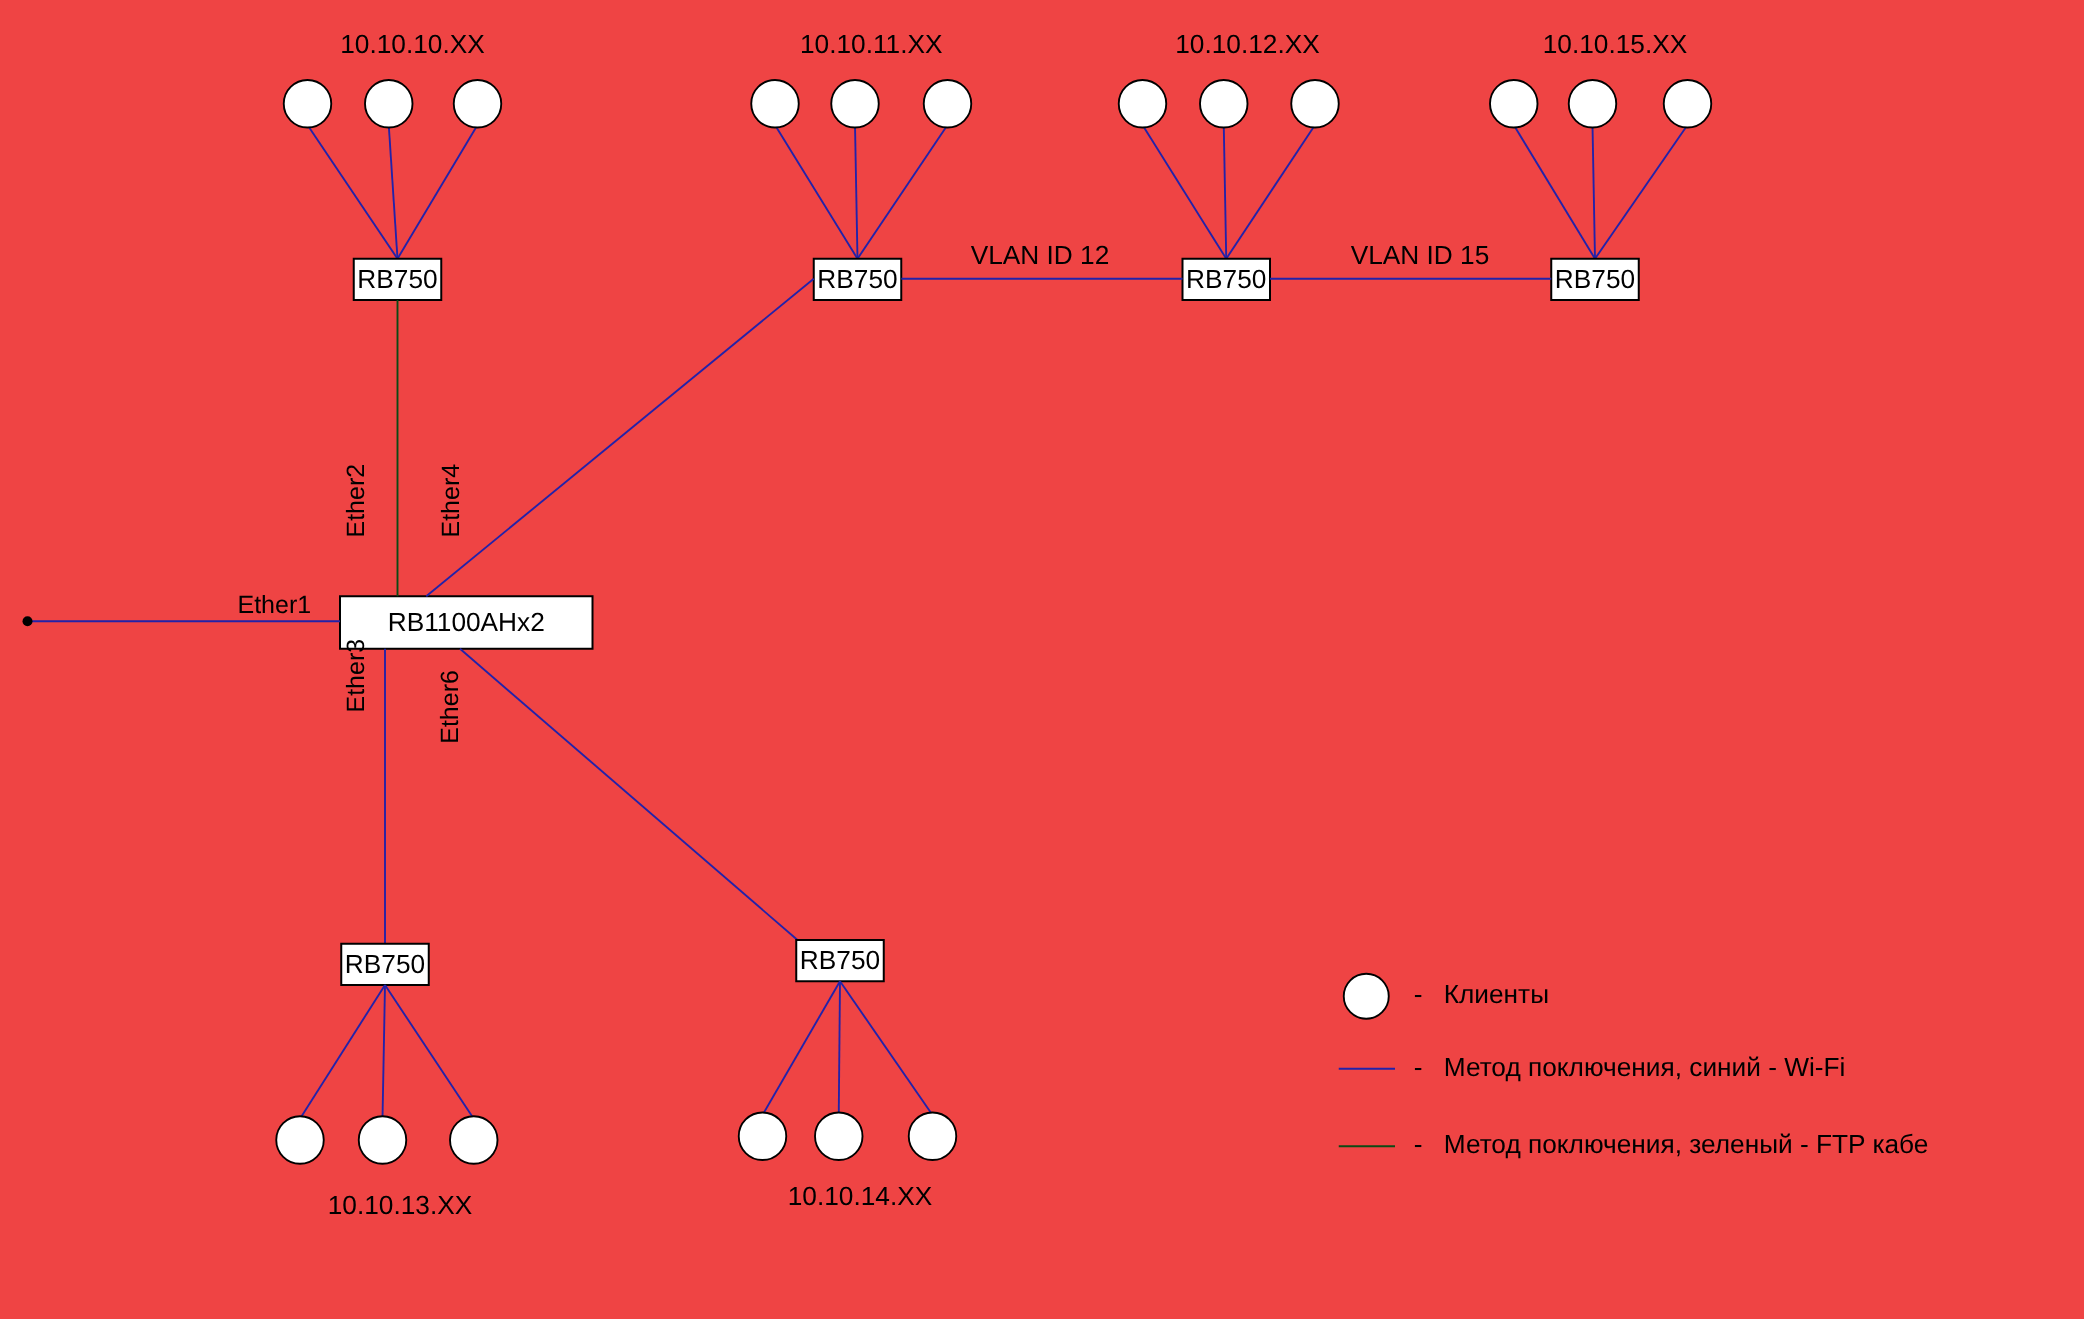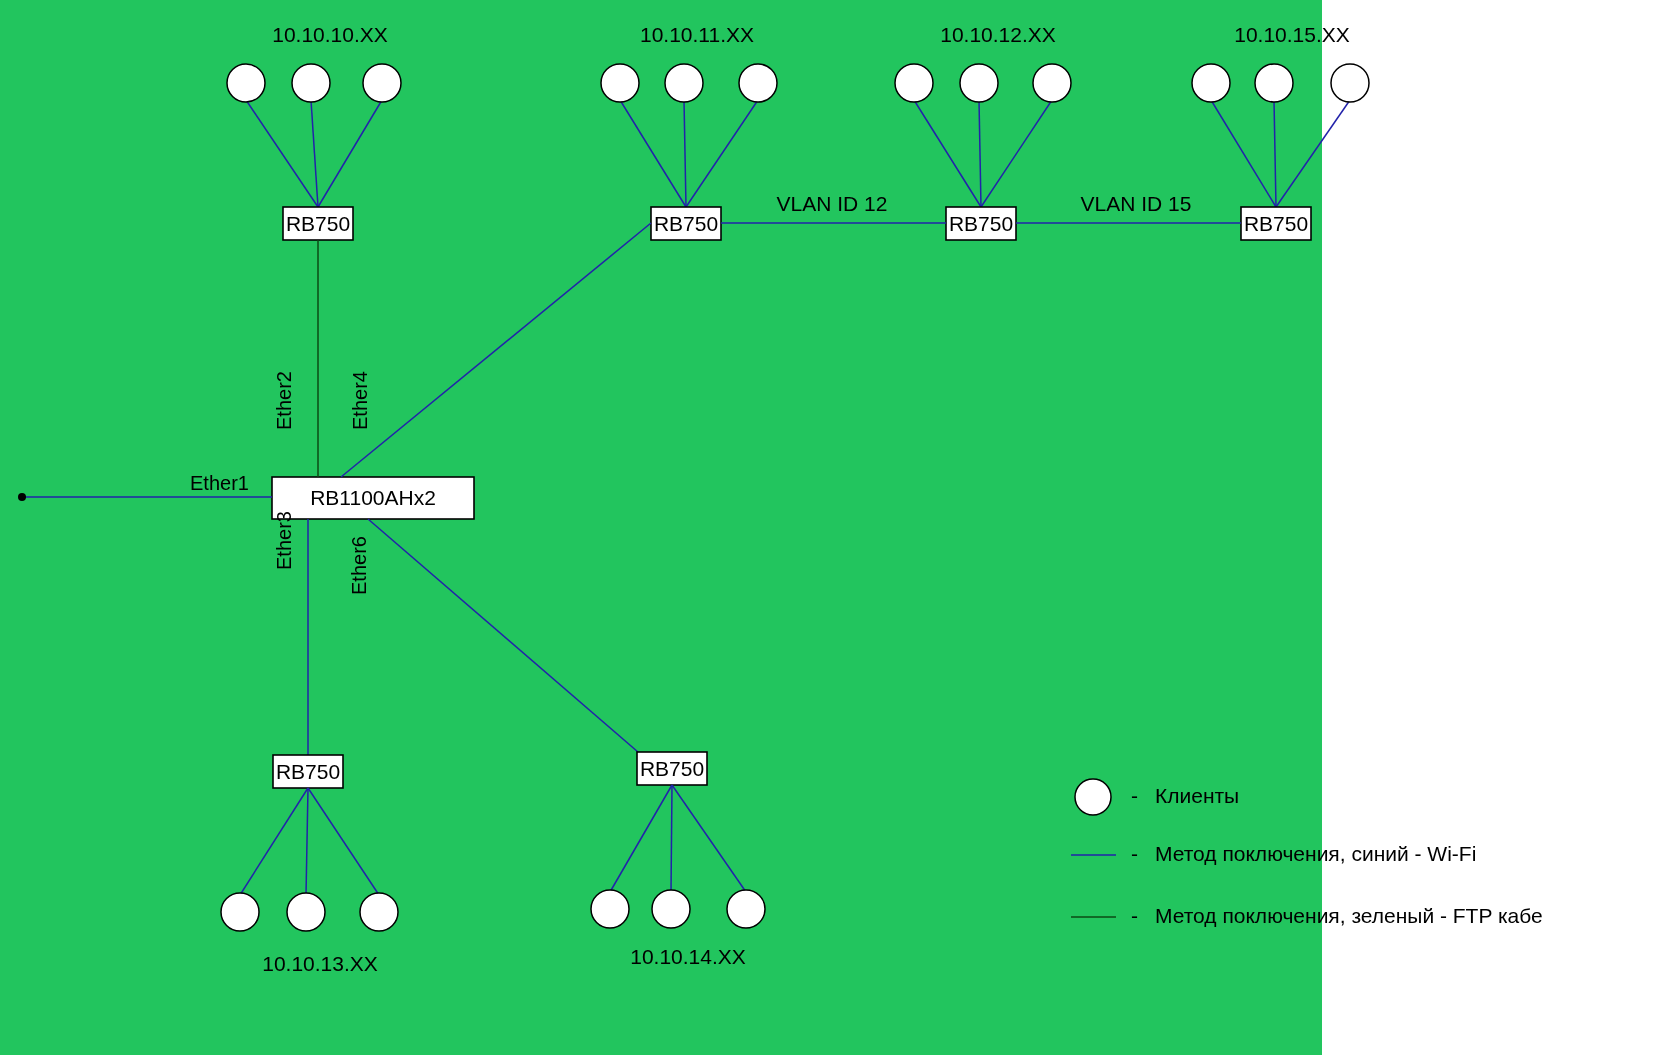--- a/index.html
+++ b/index.html
@@ -8,23 +8,23 @@
     background: #ffffff;
   }
   body {
     font-family: "Liberation Sans", sans-serif;
     width: 1667px;
     height: 1055px;
     overflow: hidden;
   }
   #diagram-root {
     position: relative;
-    width: 1322px;
+    width: 1667px;
     height: 1055px;
-    background: #22c55e;
+    background: #ef4444;
   }
   svg#net-svg {
     display: block;
     width: 1667px;
     height: 1055px;
   }
   .node-box {
     fill: #ffffff;
     stroke: #000000;
     stroke-width: 1.6;

